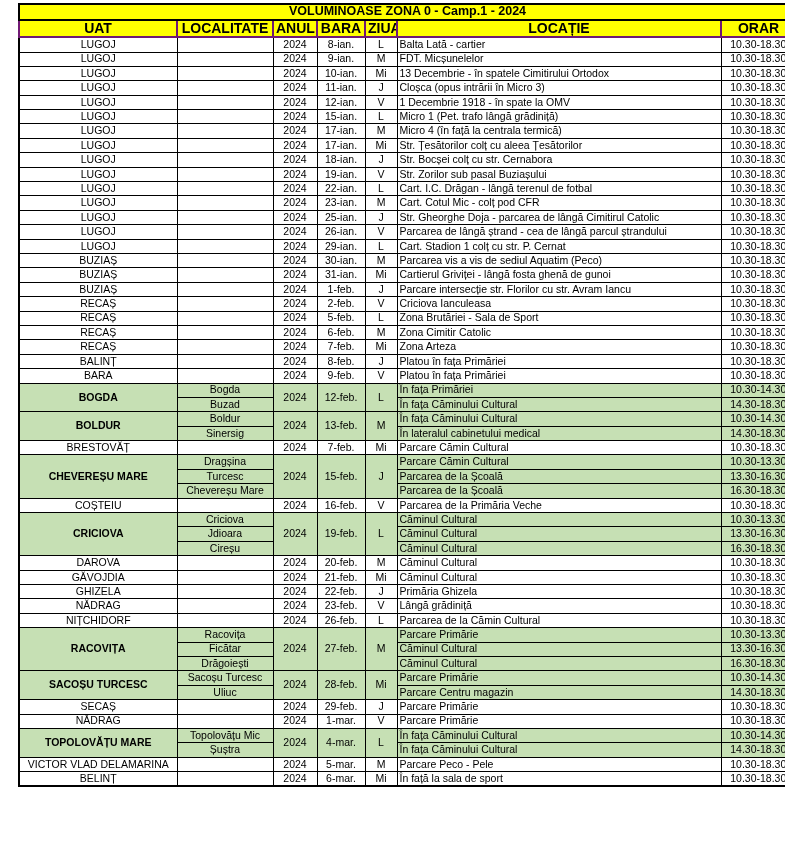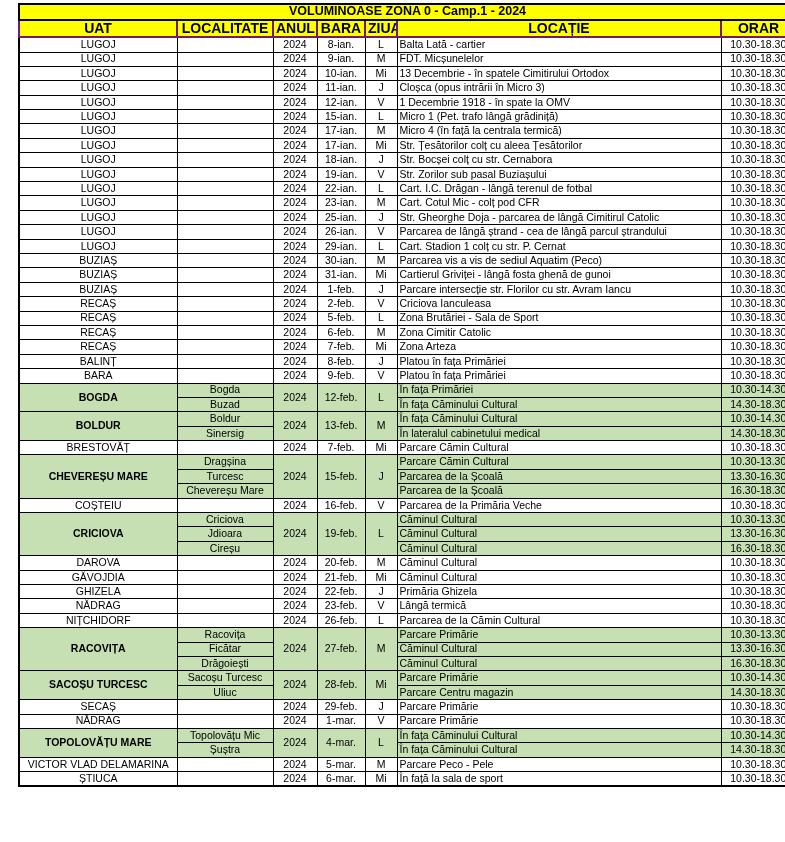--- a/index.html
+++ b/index.html
@@ -437,21 +437,21 @@
           <td class="orar">10.30-18.30</td>
         </tr>
       </tbody>
       <tbody>
         <tr>
           <td class="uat">NĂDRAG</td>
           <td class="localitate"></td>
           <td class="anul">2024</td>
           <td class="date">23-feb.</td>
           <td class="ziua">V</td>
-          <td class="locatie">Lângă termică</td>
+          <td class="locatie">Lângă grădiniță</td>
           <td class="orar">10.30-18.30</td>
         </tr>
       </tbody>
       <tbody>
         <tr>
           <td class="uat">NIȚCHIDORF</td>
           <td class="localitate"></td>
           <td class="anul">2024</td>
           <td class="date">26-feb.</td>
           <td class="ziua">L</td>
@@ -540,21 +540,21 @@
           <td class="localitate"></td>
           <td class="anul">2024</td>
           <td class="date">5-mar.</td>
           <td class="ziua">M</td>
           <td class="locatie">Parcare Peco - Pele</td>
           <td class="orar">10.30-18.30</td>
         </tr>
       </tbody>
       <tbody>
         <tr>
-          <td class="uat">ȘTIUCA</td>
+          <td class="uat">BELINȚ</td>
           <td class="localitate"></td>
           <td class="anul">2024</td>
           <td class="date">6-mar.</td>
           <td class="ziua">Mi</td>
           <td class="locatie">În față la sala de sport</td>
           <td class="orar">10.30-18.30</td>
         </tr>
       </tbody>
     </table>
 </div>

